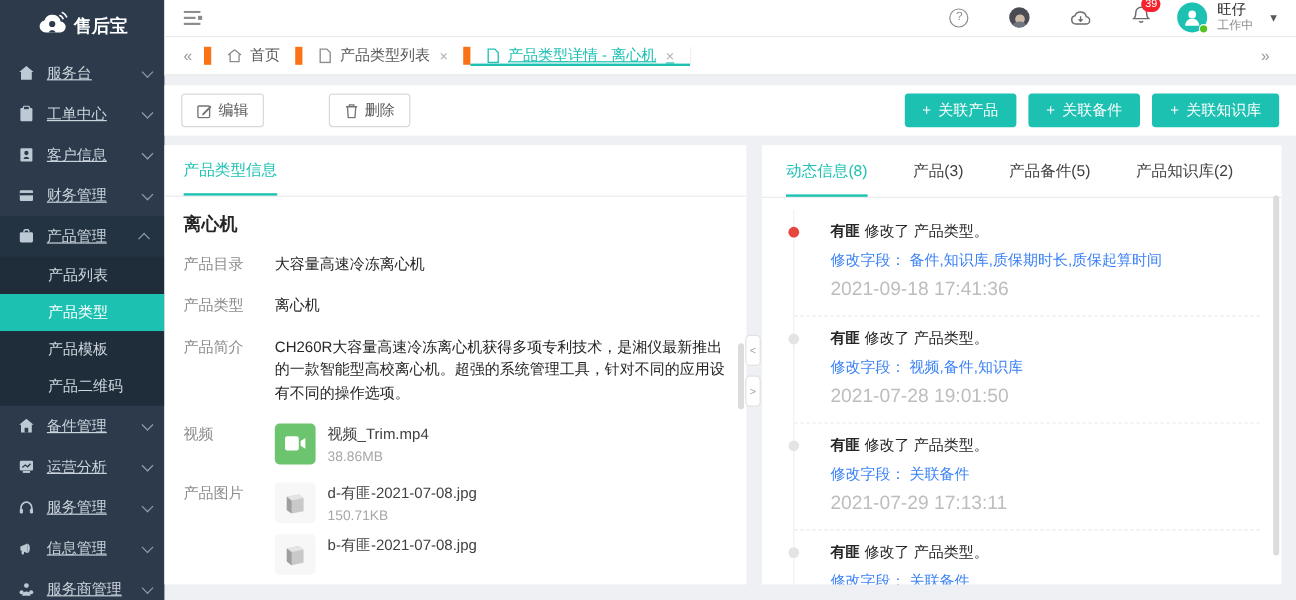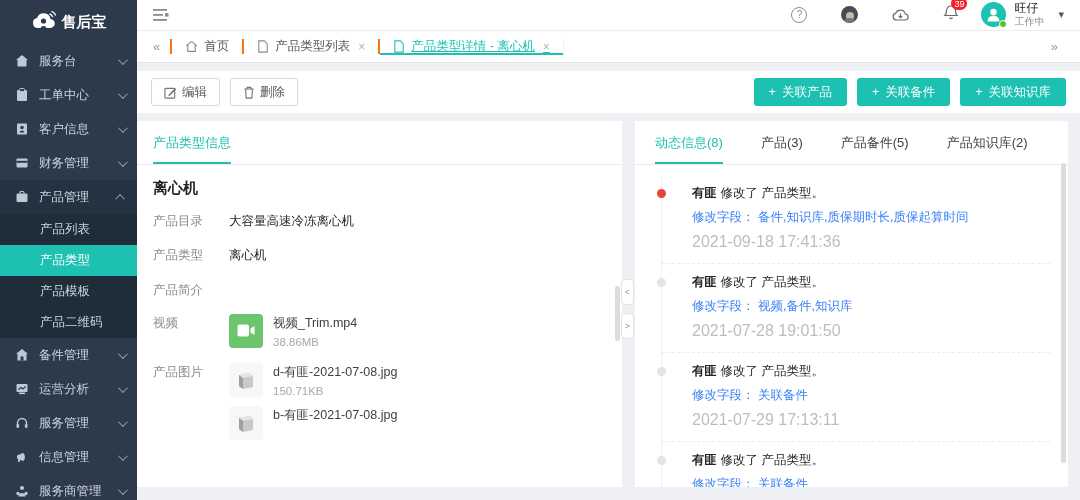--- a/index.html
+++ b/index.html
@@ -3,21 +3,21 @@
 <meta charset="utf-8">
 <style>
   * { box-sizing: border-box; margin: 0; padding: 0; }
   html,body { width:1080px; height:500px; overflow:hidden; }
   body { font-family:"Liberation Sans","DejaVu Sans",sans-serif; background:#eef0f3; color:#262626; }
   .app { display:flex; width:1080px; height:500px; }
 
   
   .sidebar { width:137px; flex-shrink:0; background:#2d3a4b; color:#c9d3dc; overflow:hidden; }
   .logo { height:44px; display:flex; align-items:center; justify-content:center; gap:5px; color:#fff; font-size:15px; font-weight:bold; }
-  .menu-item { height:34px; display:flex; align-items:center; padding:0 12px 0 15px; font-size:12.5px; cursor:pointer; }
+  .menu-item { height:34px; display:flex; align-items:center; padding:0 12px 0 15px; font-size:12.5px; cursor:pointer;text-decoration:underline; }
   .menu-item .mi-icon { width:15px; height:15px; margin-right:9px; flex-shrink:0; display:flex; align-items:center; }
   .chev { margin-left:auto; width:7px; height:7px; border-right:1.5px solid #8fa0ad; border-bottom:1.5px solid #8fa0ad; transform:rotate(45deg) translateY(-2px); }
   .chev.up { transform:rotate(-135deg) translateY(-2px); }
   .menu-group { background:#243342; }
   .submenu-item { height:31px; display:flex; align-items:center; padding-left:40px; font-size:12.5px; color:#cfd8df; cursor:pointer; background:#1f2d3a; }
   .submenu-item.active { background:#1dc1b2; color:#fff; }
 
   
   .main { flex:1; display:flex; flex-direction:column; min-width:0; }
 
@@ -35,28 +35,28 @@
   .avatar svg { position:absolute; left:4px; top:4px; }
   .status-dot { position:absolute; right:-1px; bottom:-1px; width:8px; height:8px; background:#52c41a; border:1.5px solid #fff; border-radius:50%; }
   .user-meta { line-height:1.15; margin-right:14px; }
   .user-name { font-size:12px; color:#262626; }
   .user-status { font-size:10px; color:#8c8c8c; }
   .caret { font-size:11px; color:#595959; }
 
   .tabbar { height:32px; background:#fff; border-bottom:1px solid #e3e3e3; display:flex; align-items:center; padding:0 12px 0 6px; flex-shrink:0; }
   .tab-nav { color:#999; font-size:13px; padding:0 10px; cursor:pointer; }
   .tab-nav.right { margin-left:auto; }
-  .tab { display:flex; align-items:center; gap:6px; height:15px; padding:4px 13px; font-size:12.5px; color:#595959; border-left:2px solid #f97316; cursor:pointer; position:relative; }
+  .tab { display:flex; align-items:center; gap:6px; height:15px; padding:4px 13px; font-size:12.5px; color:#595959; border-left:6px solid #f97316; cursor:pointer; position:relative; }
   .tab:last-of-type { border-right:1px solid #efefef; }
   .tab .close { color:#b0b0b0; font-size:12px; margin-left:2px; }
   .tab.active { color:#1dc1b2;text-decoration:underline; }
   .tab.active::after { content:""; position:absolute; left:0; right:0; bottom:-1px; height:2px; background:#1dc1b2; }
 
   .content { flex:1; display:flex; flex-direction:column; min-height:0; }
-  .toolbar { margin-top:8px; background:#fff; height:42px; display:flex; align-items:center; padding:0 14px; flex-shrink:0; }
+  .toolbar { margin-top:8px; background:#fff; height:42px; display:flex; align-items:center; padding:0 14px; flex-shrink:0;gap:44px; }
   .btn-plain { display:flex; align-items:center; gap:5px; height:28px; padding:0 12px; border:1px solid #d9d9d9; border-radius:3px; background:#fff; font-size:12.5px; color:#595959; cursor:pointer; margin-right:10px; }
   .tb-actions { margin-left:auto; display:flex; gap:10px; }
   .btn-teal { display:flex; align-items:center; gap:6px; height:28px; padding:0 15px; border:none; border-radius:3px; background:#1dc1b2; color:#fff; font-size:12.5px; cursor:pointer; }
 
   .panels { flex:1; display:flex; margin-top:8px; margin-right:12px; margin-bottom:13px; gap:13px; min-height:0; position:relative; }
   .panel { background:#fff; position:relative; overflow:hidden; }
   .panel-left { width:485px; flex-shrink:0; }
   .panel-right { flex:1; }
 
   .lp-header { padding:12px 16px 0; border-bottom:1px solid #ebebeb; }
@@ -343,20 +343,21 @@
             <div class="frow">
               <span class="flabel">产品目录</span>
               <span class="fvalue">大容量高速冷冻离心机</span>
             </div>
             <div class="frow">
               <span class="flabel">产品类型</span>
               <span class="fvalue">离心机</span>
             </div>
             <div class="frow">
               <span class="flabel">产品简介</span>
+              <span class="fvalue">CH260R大容量高速冷冻离心机获得多项专利技术，是湘仪最新推出的一款智能型高校离心机。超强的系统管理工具，针对不同的应用设有不同的操作选项。</span>
             </div>
 
             <div class="frow">
               <span class="flabel">视频</span>
               <div class="filerow">
                 <span class="thumb video">
                   <svg width="18" height="13" viewBox="0 0 18 13">
                       <rect x="0.5" y="0.5" width="11.5" height="12" rx="2" fill="#fff"></rect>
                       <path d="M13.5 4.5 L17.5 2 V11 L13.5 8.5 Z" fill="#fff"></path>
                     </svg>

